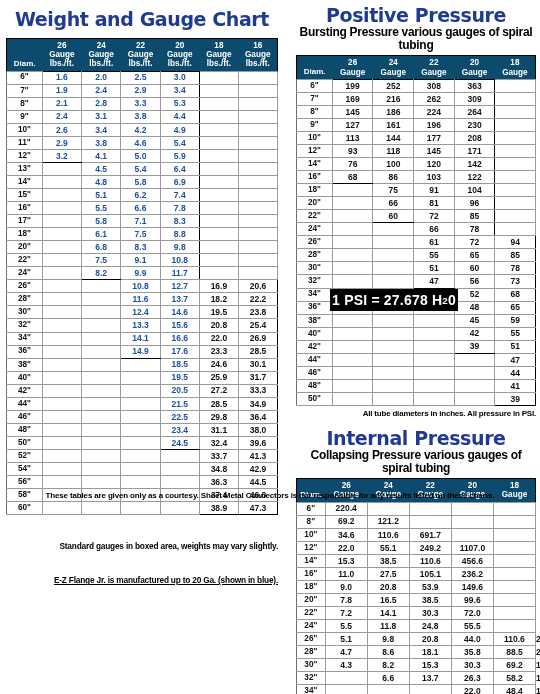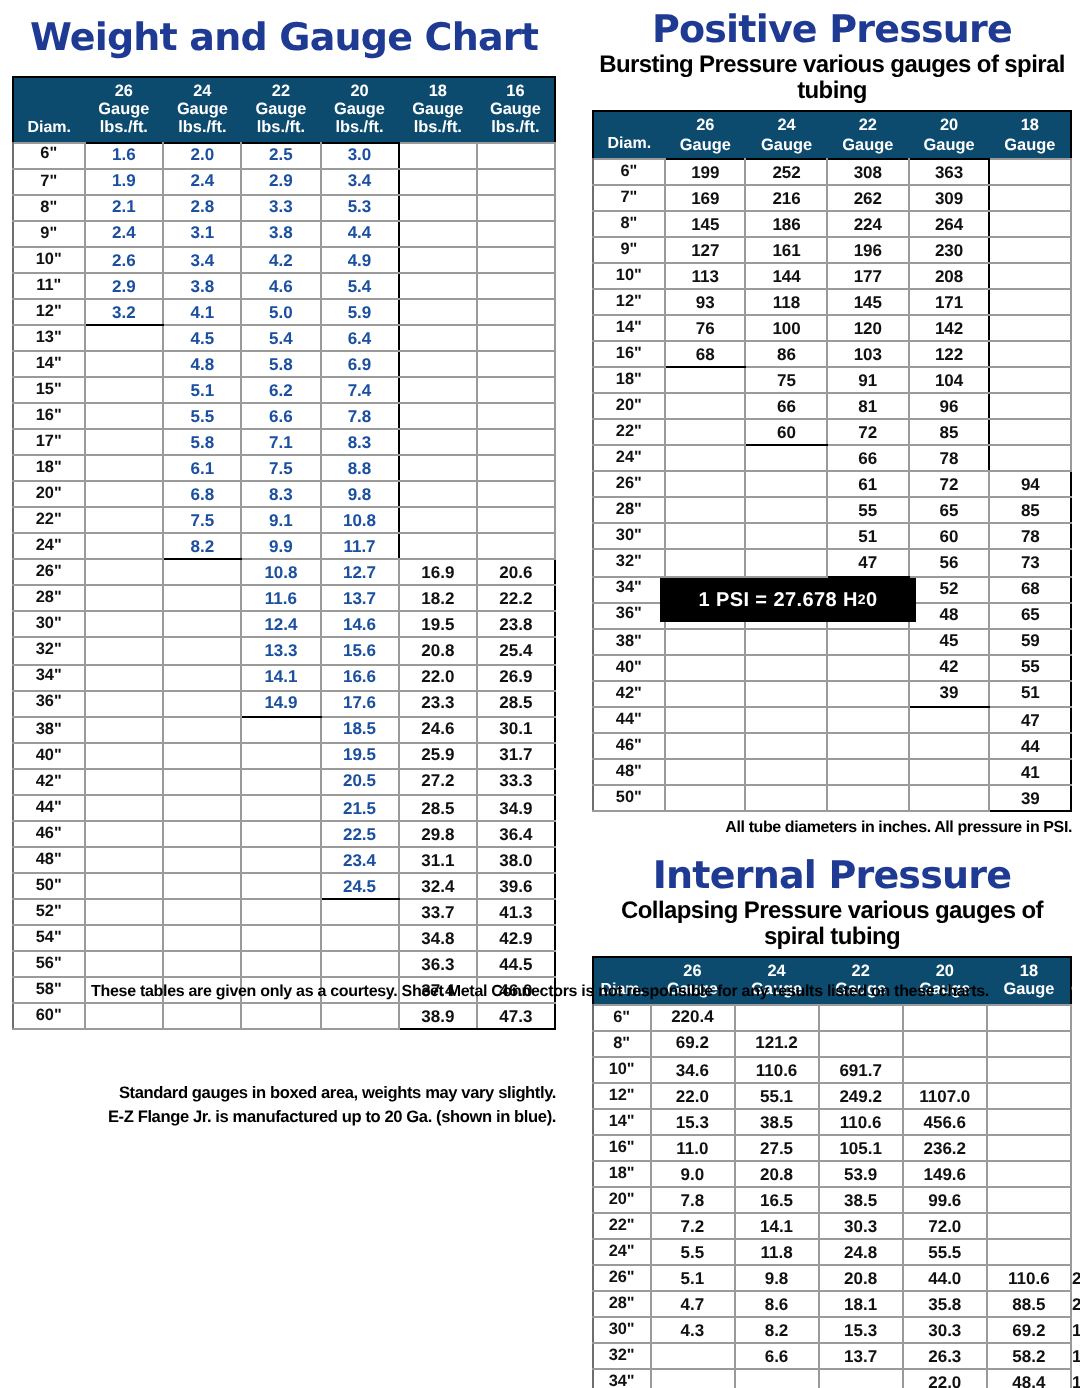--- a/index.html
+++ b/index.html
@@ -76,33 +76,33 @@
   td.bb{border-bottom:1.7px solid #000;}
   td.bl{border-left:1.7px solid #000;}
   td.br{border-right:1.7px solid #000;}
 
   
   .note{
     text-align:right;font-size:8.3px;font-weight:bold;
     letter-spacing:-0.2px;
   }
   .note-l1{margin-top:26px;}
-  .note-l2{margin-top:2px;}
+  .note-l2{margin-top:24px;text-decoration:underline;}
   .note-r{margin-top:3px;font-size:8px;}
 
   
   .callout{
     position:absolute;
     background:#000;color:#fff;
     font-weight:bold;
     display:flex;align-items:center;justify-content:center;
     letter-spacing:0.2px;
     z-index:5;
   }
-  #pp-callout{left:34px;top:283px;width:128px;height:22px;font-size:10px;}
+  #pp-callout{left:34px;top:283px;width:128px;height:22px;font-size:14px;}
   .callout sub{font-size:70%;vertical-align:sub;}
 
   .footer{
     position:absolute;left:0;right:0;bottom:8px;
     text-align:center;font-size:8px;font-weight:bold;
     letter-spacing:-0.15px;
   }
   .rel{position:relative;}
 </style>
 </head>

